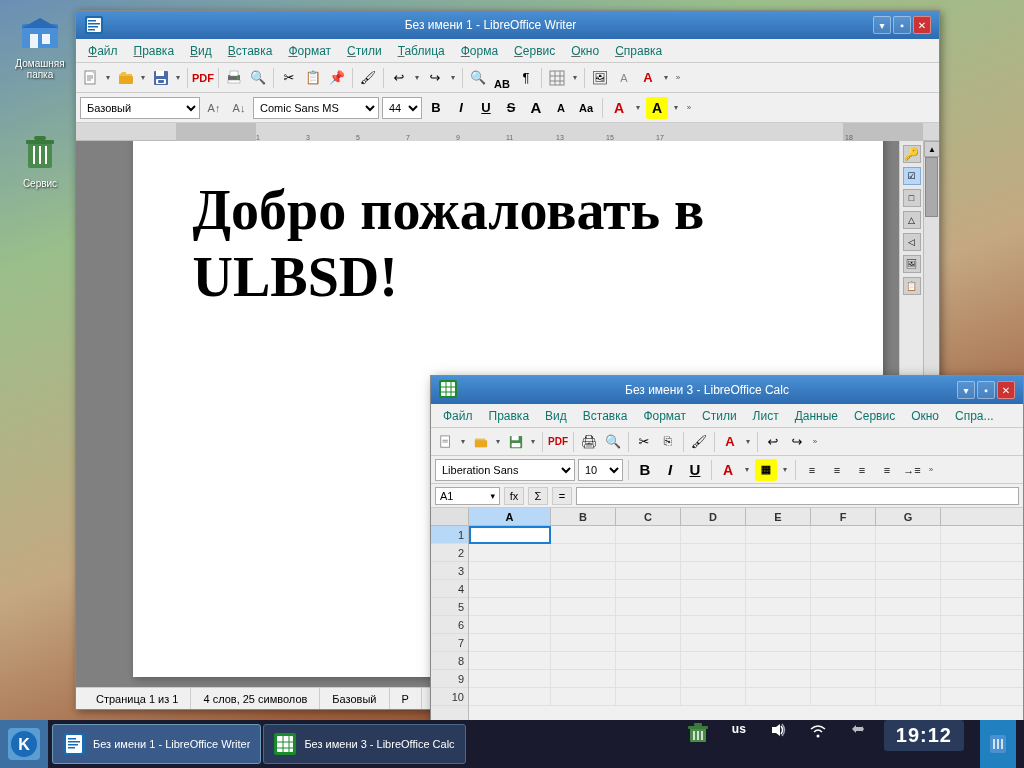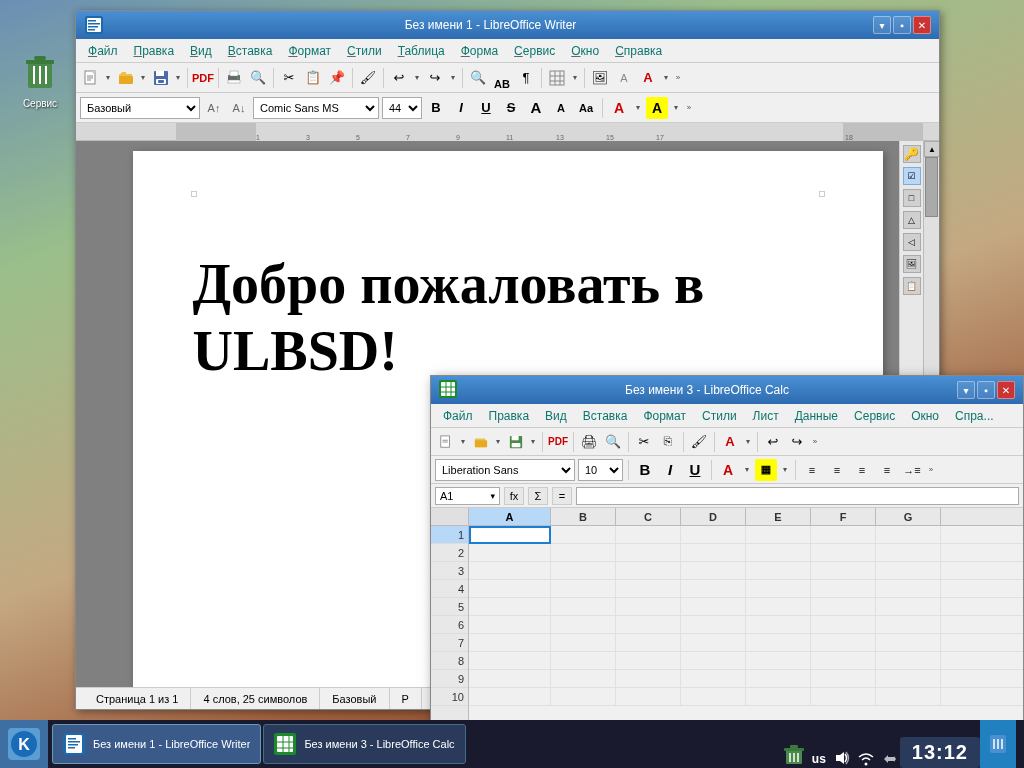--- a/index.html
+++ b/index.html
@@ -220,20 +220,21 @@
     }
 
     .document-area {
       flex: 1;
       background: #808080;
       overflow: auto;
       display: flex;
       justify-content: center;
       padding: 10px;
       position: relative;
+      align-items: flex-end;
     }
     .document-page {
       background: white;
       width: 750px;
       min-height: 600px;
       box-shadow: 2px 2px 8px rgba(0,0,0,0.3);
       padding: 40px 60px;
       position: relative;
     }
     .document-text {
@@ -502,22 +503,22 @@
     }
     .taskbar-app-icon {
       width: 22px;
       height: 22px;
       display: flex;
       align-items: center;
       justify-content: center;
     }
     .taskbar-tray {
       display: flex;
-      align-items: flex-end;
-      gap: 0;
+      align-items: flex-start;
+      gap: 16px;
       padding: 0 8px;
       height: 100%;
       color: white;
       font-size: 11px;
     }
     .tray-item {
       padding: 2px 4px;
       display: flex;
       align-items: center;
       gap: 2px;
@@ -544,20 +545,33 @@
     }
   </style>
 </head>
 <body>
 
 <div class="desktop">
 
   <div style="position:absolute;top:0;left:0;width:100%;height:100%;background:linear-gradient(160deg, #6a8fb5 0%, #9abf8a 25%, #c4a882 55%, #a06040 75%, #7a4020 100%);"></div>
 
   <div class="desktop-icons">
+    <div class="desktop-icon">
+      <div class="desktop-icon-img">
+        <svg width="40" height="36" viewBox="0 0 40 36">
+          <rect x="2" y="10" width="36" height="24" rx="2" fill="#3a7fc8"></rect>
+          <rect x="2" y="14" width="36" height="20" rx="2" fill="#4a90d8"></rect>
+          <polygon points="2,14 20,4 38,14" fill="#2a6ab8"></polygon>
+          <rect x="10" y="20" width="8" height="14" fill="white" opacity="0.9"></rect>
+          <rect x="22" y="20" width="8" height="10" fill="white" opacity="0.9"></rect>
+        </svg>
+      </div>
+      <div class="desktop-icon-label">Домашняя
+папка</div>
+    </div>
 
     <div class="desktop-icon" style="margin-top:40px;">
       <div class="desktop-icon-img">
         <svg width="36" height="40" viewBox="0 0 36 40">
           <rect x="6" y="10" width="24" height="26" rx="2" fill="#4a8a4a"></rect>
           <rect x="4" y="8" width="28" height="4" rx="1" fill="#3a7a3a"></rect>
           <rect x="12" y="4" width="12" height="4" rx="2" fill="#3a7a3a"></rect>
           <line x1="12" y1="14" x2="12" y2="32" stroke="white" stroke-width="2"></line>
           <line x1="18" y1="14" x2="18" y2="32" stroke="white" stroke-width="2"></line>
           <line x1="24" y1="14" x2="24" y2="32" stroke="white" stroke-width="2"></line>
@@ -1083,21 +1097,21 @@
         <path d="M8,14 L8,14" stroke="white" stroke-width="3" stroke-linecap="round"></path>
         <path d="M4,10 Q8,6 12,10" stroke="white" stroke-width="1.5" fill="none"></path>
         <path d="M1,7 Q8,1 15,7" stroke="white" stroke-width="1.5" fill="none"></path>
       </svg>
     </div>
     <div class="tray-item">
       <svg width="14" height="14" viewBox="0 0 14 14">
         <path d="M2,7 L6,3 L6,5 L12,5 L12,4 L14,7 L12,10 L12,9 L6,9 L6,11 Z" fill="white" opacity="0.7"></path>
       </svg>
     </div>
-    <div class="taskbar-clock">13:12</div>
+    <div class="taskbar-clock">19:12</div>
     <div class="taskbar-power">
       <svg width="22" height="22" viewBox="0 0 22 22">
         <rect width="22" height="22" fill="#2080c0"></rect>
         <rect x="3" y="2" width="16" height="18" rx="2" fill="#4a90d0"></rect>
         <line x1="7" y1="6" x2="7" y2="16" stroke="white" stroke-width="1.5"></line>
         <line x1="11" y1="6" x2="11" y2="16" stroke="white" stroke-width="1.5"></line>
         <line x1="15" y1="6" x2="15" y2="16" stroke="white" stroke-width="1.5"></line>
       </svg>
     </div>
   </div>

